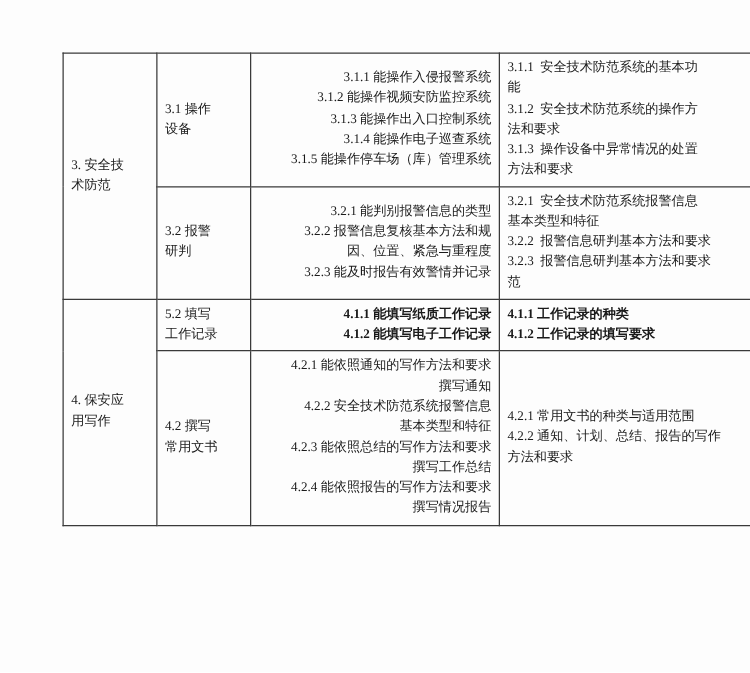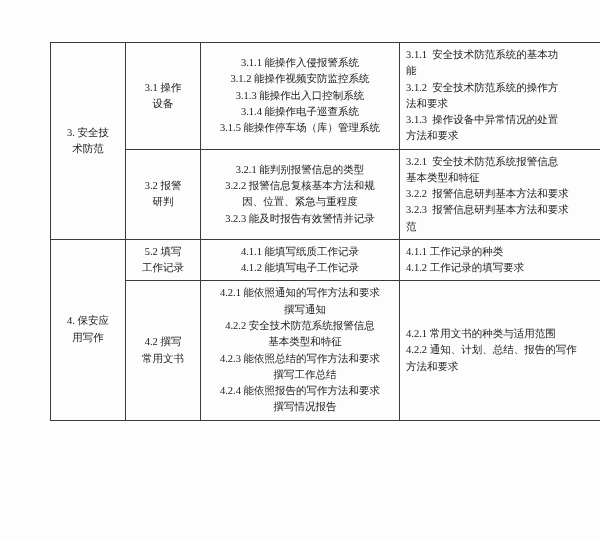--- a/index.html
+++ b/index.html
@@ -38,39 +38,40 @@
   td.c1 {
     width: 62px;
     text-align: center;
   }
   td.c2 {
     width: 62px;
     text-align: center;
   }
   td.c3 {
     width: 186px;
-    text-align: center;
+    text-align: right;
   }
   td.c4 {
     width: 190px;
     text-align: left;
   }
   .cellline {
     display: block;
     white-space: pre-wrap;
   }
   td.c1 .cellline,
   td.c2 .cellline {
-    text-align: center;
+    text-align: left;
   }
   .pad-l {
     padding-left: 10px;
   }
   .tall {
     line-height: 1.75;
+    font-weight: bold;
   }
 </style>
 </head>
 <body>
 
 <div id="page">
   <table class="matrix">
     <tbody>
 
       <tr>

